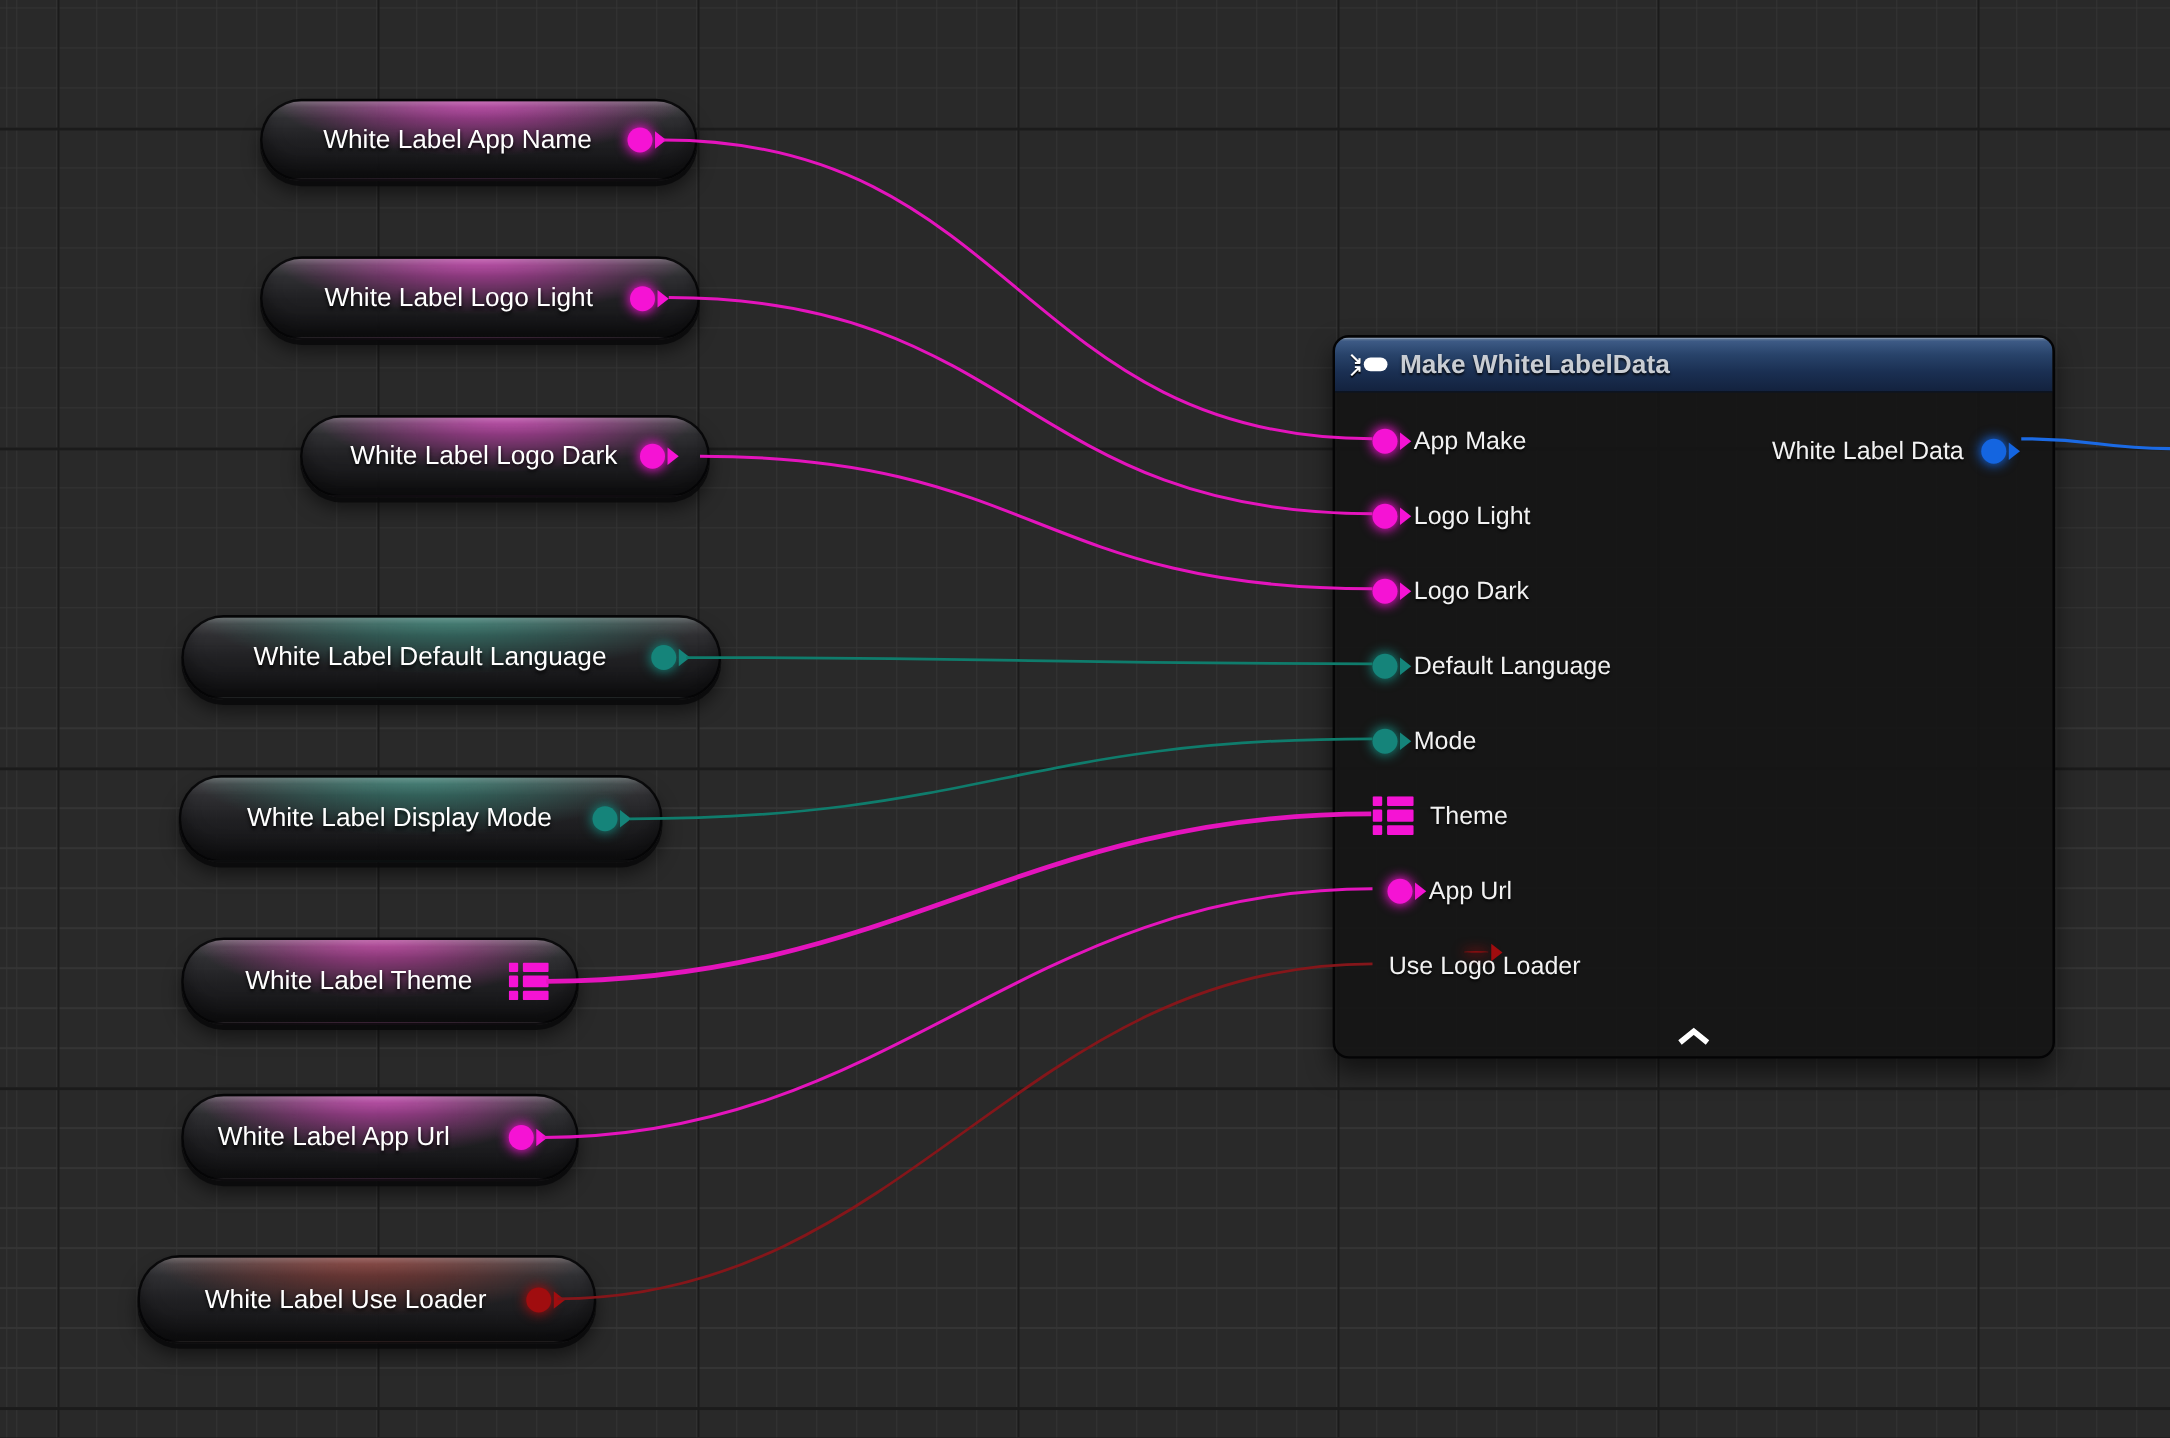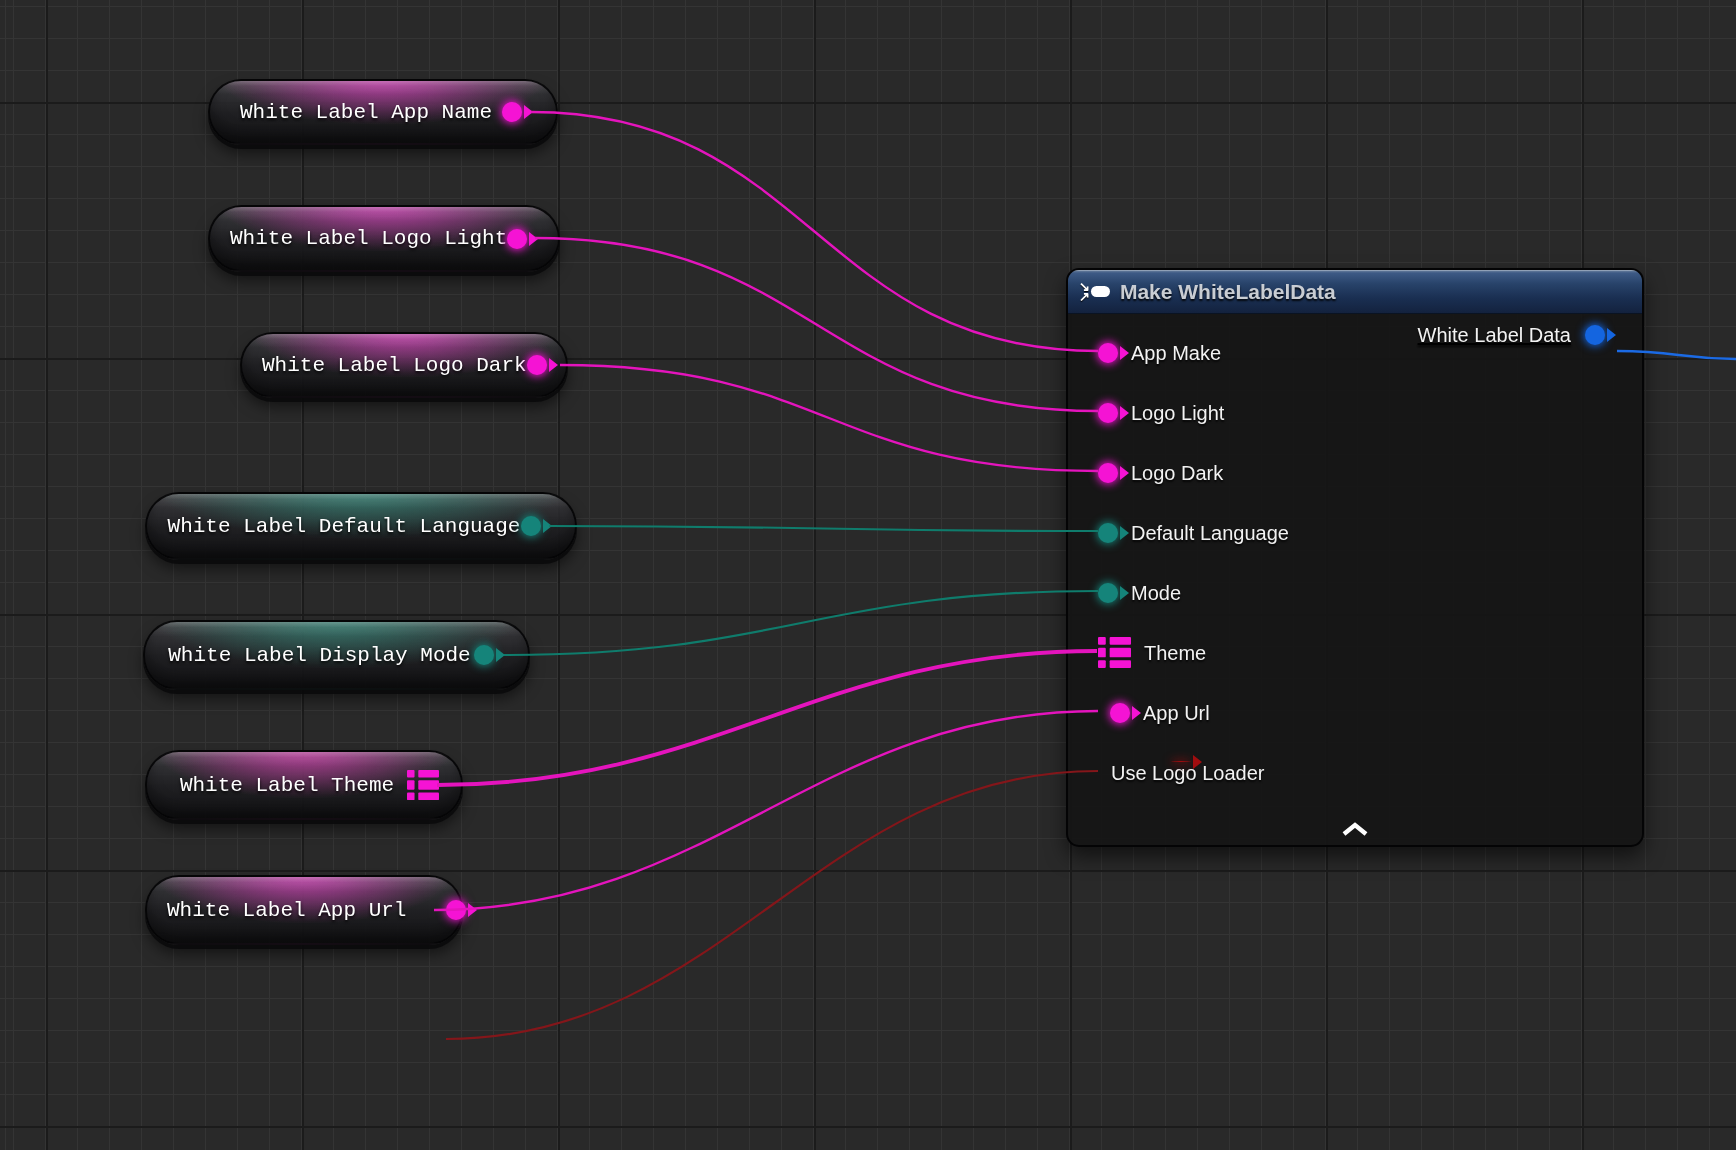--- a/index.html
+++ b/index.html
@@ -8,21 +8,21 @@
     position:relative;width:1736px;height:1150px;overflow:hidden;
     font-family:"Liberation Sans",sans-serif;
     background-color:#292929;
     background-image:
       repeating-linear-gradient(to right,#1b1b1b 0 2px,transparent 2px 256px),
       repeating-linear-gradient(to bottom,#1b1b1b 0 2px,transparent 2px 256px),
       repeating-linear-gradient(to right,#343434 0 1px,transparent 1px 32px),
       repeating-linear-gradient(to bottom,#343434 0 1px,transparent 1px 32px);
     background-position:46px 0,0 102px,13px 0,0 6px;
   }
-  .layer{position:absolute;inset:0;font-family:Liberation Mono, monospace;}
+  .layer{position:absolute;inset:0;}
   svg.wires{position:absolute;inset:0;z-index:3;pointer-events:none;}
   svg.wires path{pointer-events:visibleStroke;}
 
   
   .getter-node{
     position:absolute;z-index:2;display:flex;align-items:center;
     border-radius:34px;border:2px solid rgba(4,4,5,.92);
     background:
       linear-gradient(180deg,rgba(255,255,255,.26) 0%,rgba(255,255,255,.08) 8%,rgba(255,255,255,0) 22%),
       radial-gradient(78% 130% at 50% -10%,var(--glow) 0%,rgba(0,0,0,0) 62%),
@@ -131,35 +131,41 @@
             <rect x="12" y="24" width="22" height="8" rx="1" fill="#f513d4"></rect>
           </svg>
         </span>
       </div>
       <div class="getter-node" style="left: 145px; top: 875px; width: 318px; height: 70px; gap: 40px; --glow: rgba(228,66,198,0.85);">
         <span class="getter-label">White Label App Url</span>
         <span class="pin-slot">
           <span class="pin arrow" style="--c: #f513d4;"></span>
         </span>
       </div>
+      <div class="getter-node" style="left: 110px; top: 1004px; width: 367px; height: 71px; --glow: rgba(158,58,50,0.8);">
+        <span class="getter-label">White Label Use Loader</span>
+        <span class="pin-slot">
+          <span class="pin arrow" style="--c: #a00d0f;"></span>
+        </span>
+      </div>
     </div>
 
   <div class="make-node" style="left: 1066px; top: 268px; width: 578px; height: 579px;">
     <div class="mn-header">
       <span class="mk-icon">
         <span class="mk-arrows">
             <span>↘</span>
             <span>↗</span>
           </span>
         <span class="mk-pill"></span>
       </span>
       <span class="mn-title">Make WhiteLabelData</span>
     </div>
 
-    <div class="mn-out" style="top: 53px; text-decoration: underline;">
+    <div class="mn-out" style="top: 79px;">
       <span class="lbl">White Label Data</span>
       <span class="pin arrow" style="--c: #1465e0;"></span>
     </div>
 
     <button class="mn-chevron">
       <svg width="30" height="16" viewBox="0 0 30 16">
         <path d="M4 13 L15 4 L26 13" stroke="#ffffff" stroke-width="4.4" fill="none"></path>
       </svg>
     </button>
   <div class="mn-row" style="top: 71px;">

